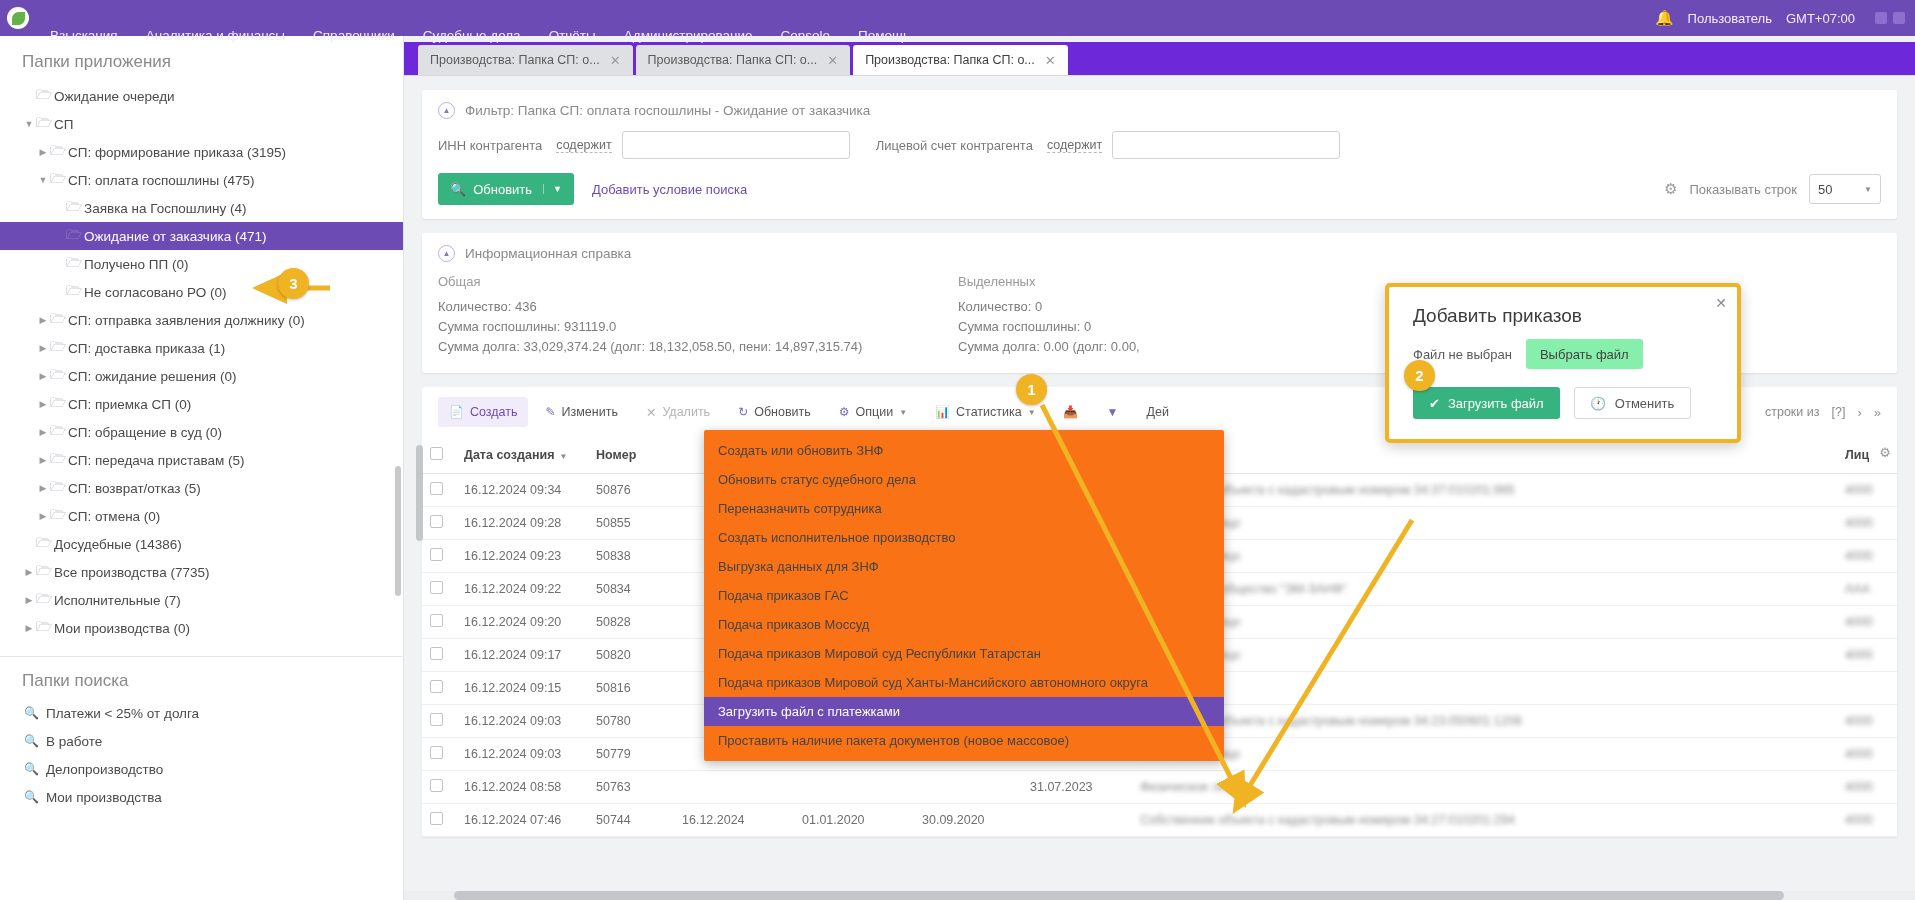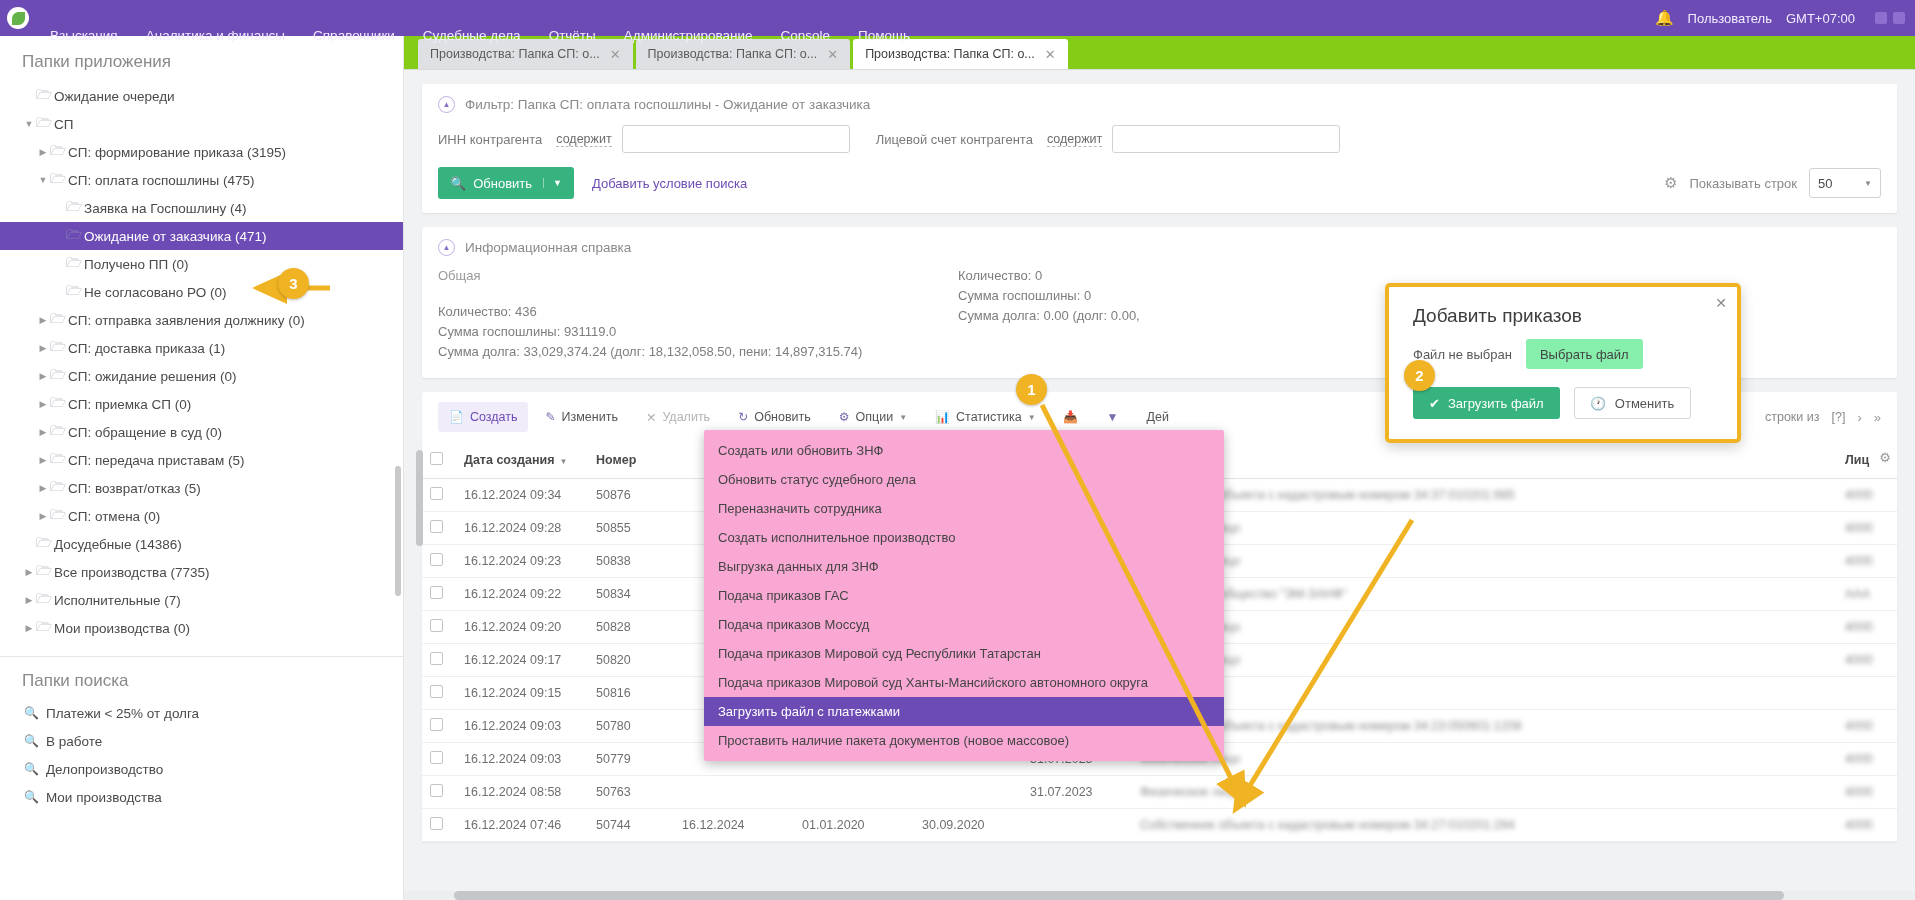--- a/index.html
+++ b/index.html
@@ -69,22 +69,22 @@
     gap:7px; font-size:13.5px;
   }
   .mag { color:#9aa3ad; font-size:12px; }
   .side-scroll {
     position:absolute; right:2px; top:430px; width:6px; height:130px;
     background:#c9c9c9; border-radius:3px;
   }
   
   .main { flex:1; background:#f1f2f4; position:relative; overflow:hidden; }
   .tabbar {
-    height:34px; background:#84cc16; display:flex; align-items:flex-end;
-    padding-left:14px; border-bottom:1px solid #d9dade;
+    height:34px; background:#6d28d9; display:flex; align-items:flex-end;
+    padding-left:14px; border-bottom:1px solid #d9dade;margin-top:6px;
   }
   .tab {
     height:30px; display:flex; align-items:center; gap:10px;
     padding:0 12px; margin-right:3px; font-size:12.5px; color:#5b5b5b;
     background:#dfe0e3; border-radius:3px 3px 0 0; white-space:nowrap;
   }
   .tab.active { background:#fff; color:#3d3d3d; }
   .tab .x { color:#9a9a9a; font-size:13px; }
   .panel {
     background:#fff; margin:14px 18px 0 18px; border-radius:3px;
@@ -119,21 +119,21 @@
   .rows-lbl { color:#8a8a8a; font-size:13px; }
   .select-box {
     width:72px;height:30px;border:1px solid #cfd2d6;border-radius:3px;background:#fff;
     display:flex;align-items:center;justify-content:space-between;padding:0 8px;font-size:13px;color:#4a4a4a;
   }
   .caret { font-size:8px; color:#8a8a8a; }
   
   .info-grid { display:flex; padding:4px 16px 16px 16px; font-size:13px; color:#7e7e7e; }
   .info-col { flex:0 0 520px; }
   .info-col.second { flex:1; }
-  .info-col .hdr { color:#9a9a9a; margin-bottom:16px; }
+  .info-col .hdr { color:#9a9a9a; margin-bottom:5px; }
   .info-col div { line-height:20px; }
   
   .toolbar {
     display:flex; align-items:center; gap:6px; padding:10px 16px; background:#fff;
     margin:14px 18px 0 18px; border-radius:3px 3px 0 0; box-shadow:0 1px 2px rgba(0,0,0,.06);
     position:relative;
   }
   .tb-btn {
     display:flex;align-items:center;gap:6px;height:30px;padding:0 11px;border-radius:3px;
     font-size:12.5px;color:#555; background:#f4f4f6; white-space:nowrap;
@@ -170,21 +170,21 @@
   .tbl-gear { position:absolute; right:6px; top:8px; color:#9a9a9a; font-size:13px; }
   .hscroll {
     position:absolute; left:0; right:0; bottom:0; height:9px; background:#eceef0;
   }
   .hscroll .thumb { position:absolute; left:50px; width:1330px; height:9px; background:#c4c6ca; border-radius:5px;}
   .vscroll-left {
     position:absolute; left:-6px; top:8px; width:7px; height:96px; background:#c4c6ca; border-radius:4px;
   }
   
   .menu {
-    position:absolute; left:704px; top:430px; width:520px; background:#f9a8d4;
+    position:absolute; left:704px; top:430px; width:520px; background:#f97316;
     box-shadow:0 3px 12px rgba(0,0,0,.28); border-radius:2px; z-index:20; padding:6px 0;
   }
   .menu-item { padding:7px 14px; font-size:13px; color:#444; white-space:nowrap; }
   .menu-item.sel { background:#6d4bb5; color:#fff; }
   
   .modal {
     position:absolute; left:1385px; top:283px; width:356px; background:#fff;
     border:4px solid #f0b323; border-radius:5px; box-shadow:0 4px 14px rgba(0,0,0,.2); z-index:40;
   }
   .modal-close { position:absolute; right:10px; top:8px; color:#8a8a8a; font-size:14px; }
@@ -426,20 +426,21 @@
         <span>Информационная справка</span>
       </div>
       <div class="info-grid">
         <div class="info-col">
           <div class="hdr">Общая</div>
           <div>Количество: 436</div>
           <div>Сумма госпошлины: 931119.0</div>
           <div>Сумма долга: 33,029,374.24 (долг: 18,132,058.50, пени: 14,897,315.74)</div>
         </div>
         <div class="info-col second">
+          <div class="hdr">Выделенных</div>
           <div>Количество: 0</div>
           <div>Сумма госпошлины: 0</div>
           <div>Сумма долга: 0.00 (долг: 0.00,</div>
         </div>
       </div>
     </div>
 
     <div class="toolbar">
       <div class="tb-btn primary">
         <span class="tb-ic">📄</span>

